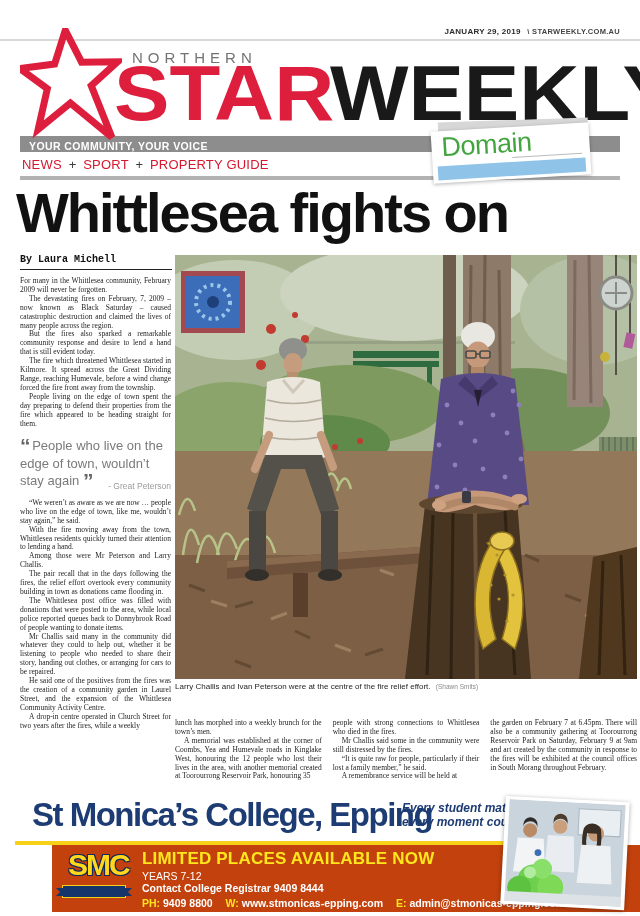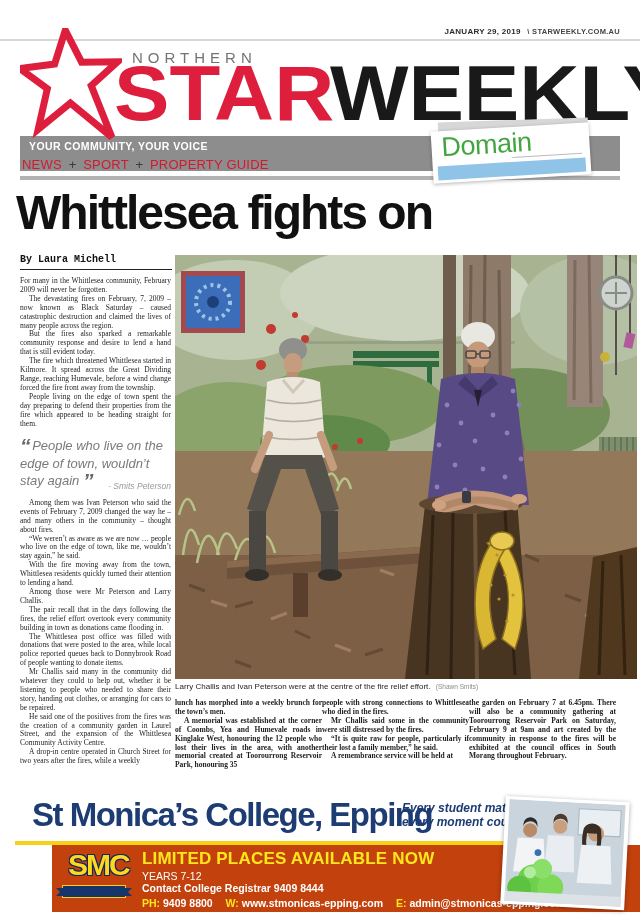--- a/index.html
+++ b/index.html
@@ -14,63 +14,63 @@
 
   
   .star-logo{position:absolute;left:20px;top:28px;width:102px;height:116px;z-index:3;}
   .northern{position:absolute;left:132px;top:49px;font-size:15px;letter-spacing:5px;
             color:#737373;font-weight:500;z-index:4;}
   .masthead{position:absolute;left:114px;top:56px;font-size:77px;line-height:74px;
             font-weight:bold;letter-spacing:0px;white-space:nowrap;z-index:2;
             transform:scaleX(1.08);transform-origin:left top;}
   .masthead .t-star{color:#dd1f3d;}
   .masthead .t-weekly{color:#191919;margin-left:-4px;}
-  .tagbar{position:absolute;left:20px;top:136px;width:600px;height:35px;background:#8d8d8d;z-index:1;}
+  .tagbar{position:absolute;left:20px;top:136px;width:600px;height:16px;background:#8d8d8d;z-index:1;}
   .tagbar span{display:block;padding:4px 0 0 9px;color:#fff;font-size:10.5px;
                font-weight:bold;letter-spacing:.4px;}
   .domain-ghost{position:absolute;left:438px;top:120px;width:150px;height:16px;background:#d7d7d7;
                 transform:rotate(-2deg);z-index:5;}
   .domain-card{position:absolute;left:432px;top:127px;width:158px;height:52px;background:#fff;
                transform:rotate(-3.5deg);box-shadow:0 1px 4px rgba(0,0,0,.3);z-index:6;}
   .domain-card .d-text{position:absolute;left:10px;top:1px;font-size:27px;color:#43a53f;
                        letter-spacing:-.5px;}
   .domain-card .d-underline{position:absolute;right:8px;top:30px;width:70px;height:1px;background:#bbb;}
   .domain-card .d-bluebar{position:absolute;left:5px;right:5px;bottom:3px;height:14px;background:#8fc3e8;}
   .newsline{position:absolute;left:22px;top:157px;font-size:13px;font-weight:normal;
             letter-spacing:.2px;z-index:7;}
   .newsline .w{color:#d6182f;}
   .newsline .plus{color:#3a3a3a;padding:0 3px;}
   .newsrule{position:absolute;left:20px;top:176px;width:600px;height:4px;background:#b2b2b2;z-index:1;}
 
   
-  .headline{position:absolute;left:16px;top:183px;font-size:48px;line-height:60px;font-weight:bold;
+  .headline{position:absolute;left:16px;top:183px;font-size:56px;line-height:60px;font-weight:bold;
             letter-spacing:-2px;color:#111;white-space:nowrap;}
   .byline{position:absolute;left:20px;top:254px;width:152px;font-family:Liberation Mono, monospace;
           font-size:10px;font-weight:bold;color:#111;border-bottom:1.5px solid #222;
           padding-bottom:4px;}
 
   
   .colL{position:absolute;left:20px;top:277px;width:151px;height:514px;overflow:hidden;}
   .body-copy p{margin:0;font-family:"Liberation Serif",serif;font-size:7.5px;line-height:8.9px;
                text-align:justify;color:#1c1c1c;}
   .body-copy p.ind{text-indent:9px;}
 
-  .pullquote{margin:9px 0 9px;color:#7a7a7a;font-style:italic;}
+  .pullquote{margin:9px 0 9px;color:#7a7a7a;}
   .pq-line{font-size:13px;line-height:17.5px;font-weight:normal;}
   .pq-mark{font-size:21px;font-weight:bold;color:#666;line-height:10px;vertical-align:-3px;
            letter-spacing:-2px;}
   .pq-attr{float:right;font-size:8.5px;color:#9a9a9a;margin-top:6px;}
 
   
   .photo{position:absolute;left:175px;top:255px;width:462px;height:424px;overflow:hidden;}
   .caption{position:absolute;left:175px;top:682px;width:462px;font-size:8px;color:#1f1f1f;}
   .caption .credit{font-size:6.5px;color:#8a8a8a;margin-left:3px;}
 
-  .bottomcols{position:absolute;left:175px;top:699px;width:462px;height:92px;display:flex;
-              overflow:hidden;font-weight:bold;}
+  .bottomcols{position:absolute;left:175px;top:719px;width:462px;height:92px;display:flex;
+              gap:11px;overflow:hidden;}
   .bottomcols .bc{width:147px;}
 
   
   .ad{position:absolute;left:15px;top:795px;width:610px;height:117px;}
   .ad-top{position:absolute;left:0;top:0;width:610px;height:46px;background:#fff;}
   .ad-title{position:absolute;left:17px;top:1px;font-size:33px;font-weight:bold;color:#1e3c74;
             letter-spacing:-1.5px;white-space:nowrap;}
   .ad-tag{position:absolute;left:387px;top:6px;font-size:12px;line-height:14px;font-style:italic;
           font-weight:bold;color:#1e3c74;}
   .ad-yellow{position:absolute;left:0;top:46px;width:610px;height:4px;background:#f7d117;}
@@ -142,25 +142,24 @@
     <p class="ind">The devastating fires on February, 7, 2009 – now known as Black Saturday – caused catastrophic destruction and claimed the lives of many people across the region.</p>
     <p class="ind">But the fires also sparked a remarkable community response and desire to lend a hand that is still evident today.</p>
     <p class="ind">The fire which threatened Whittlesea started in Kilmore. It spread across the Great Dividing Range, reaching Humevale, before a wind change forced the fire front away from the township.</p>
     <p class="ind">People living on the edge of town spent the day preparing to defend their properties from the fire which appeared to be heading straight for them.</p>
 
     <div class="pullquote">
       <div class="pq-line">
         <span class="pq-mark">“</span>
         <span>People who live on the edge of town, wouldn’t stay again</span>
         <span class="pq-mark">”</span>
-        <span class="pq-attr">- Smits Peterson</span>
+        <span class="pq-attr">- Great Peterson</span>
       </div>
     </div>
 
-    <p class="ind">Among them was Ivan Peterson who said the events of February 7, 2009 changed the way he – and many others in the community – thought about fires.</p>
     <p class="ind">“We weren’t as aware as we are now … people who live on the edge of town, like me, wouldn’t stay again,” he said.</p>
     <p class="ind">With the fire moving away from the town, Whittlesea residents quickly turned their attention to lending a hand.</p>
     <p class="ind">Among those were Mr Peterson and Larry Challis.</p>
     <p class="ind">The pair recall that in the days following the fires, the relief effort overtook every community building in town as donations came flooding in.</p>
     <p class="ind">The Whittlesea post office was filled with donations that were posted to the area, while local police reported queues back to Donnybrook Road of people wanting to donate items.</p>
     <p class="ind">Mr Challis said many in the community did whatever they could to help out, whether it be listening to people who needed to share their story, handing out clothes, or arranging for cars to be repaired.</p>
     <p class="ind">He said one of the positives from the fires was the creation of a community garden in Laurel Street, and the expansion of the Whittlesea Community Activity Centre.</p>
     <p class="ind">A drop-in centre operated in Church Street for two years after the fires, while a weekly</p>
   </div>
 

